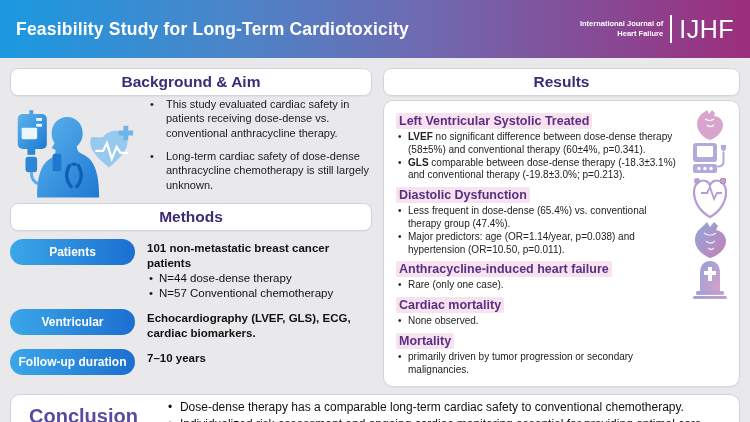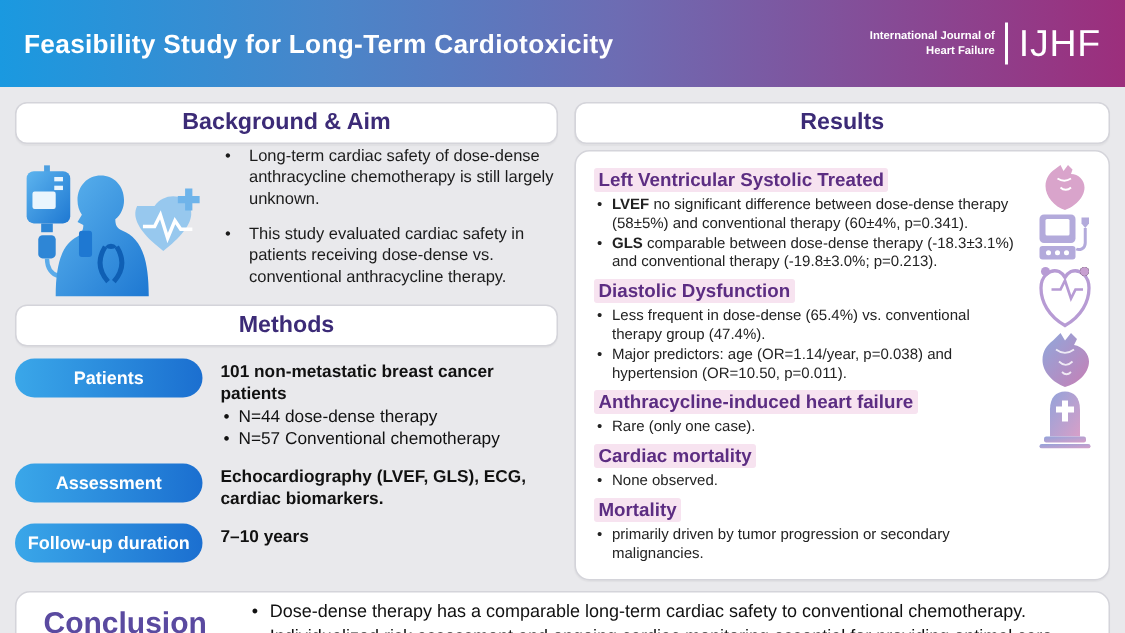--- a/index.html
+++ b/index.html
@@ -133,40 +133,40 @@
         <rect x="16" y="58" width="12" height="16" rx="3" fill="#2e86d6"></rect>
         <path d="M22 74 C22 88 36 90 46 82" fill="none" stroke="#5aabea" stroke-width="3"></path>
 
         <path d="M92 100 C92 72 86 60 74 55 c-4 -2 -5 -4 -5 -8 c4 -3 6 -8 6 -13 c0 -10 -7 -17 -16 -17 c-9 0 -16 7 -16 17 c0 4 1 7 3 10 l-3 5 l4 2 c0 3 -1 6 -4 8 c-10 5 -15 17 -15 41 z" fill="url(#gBlue)"></path>
         <rect x="44" y="55" width="9" height="18" rx="2" fill="#1e78d2"></rect>
 
         <path d="M62 66 c-5 8 -5 16 2 24 M70 66 c5 8 5 16 -2 24" stroke="#0f5fb4" stroke-width="3.4" fill="none"></path>
         <path d="M62 66 a5 5 0 0 1 8 0 a6 6 0 0 1 -8 0" fill="#0f5fb4"></path>
       </svg>
       <ul class="bg-bullets">
+        <li>This study evaluated cardiac safety in patients receiving dose-dense vs. conventional anthracycline therapy.</li>
         <li>Long-term cardiac safety of dose-dense anthracycline chemotherapy is still largely unknown.</li>
-        <li>This study evaluated cardiac safety in patients receiving dose-dense vs. conventional anthracycline therapy.</li>
       </ul>
     </div>
 
     <div class="section-titlebar methods-titlebar">Methods</div>
 
     <div class="methods-rows">
       <div class="method-row">
         <div class="method-pill">Patients</div>
         <div class="method-text">
           <div class="method-main">101 non-metastatic breast cancer patients</div>
           <ul class="method-sub">
             <li>N=44 dose-dense therapy</li>
             <li>N=57 Conventional chemotherapy</li>
           </ul>
         </div>
       </div>
       <div class="method-row">
-        <div class="method-pill">Assessment</div>
+        <div class="method-pill">Ventricular</div>
         <div class="method-text">
           <div class="method-main">Echocardiography (LVEF, GLS), ECG, cardiac biomarkers.</div>
         </div>
       </div>
       <div class="method-row">
         <div class="method-pill">Follow-up duration</div>
         <div class="method-text">
           <div class="method-main">7–10 years</div>
         </div>
       </div>

